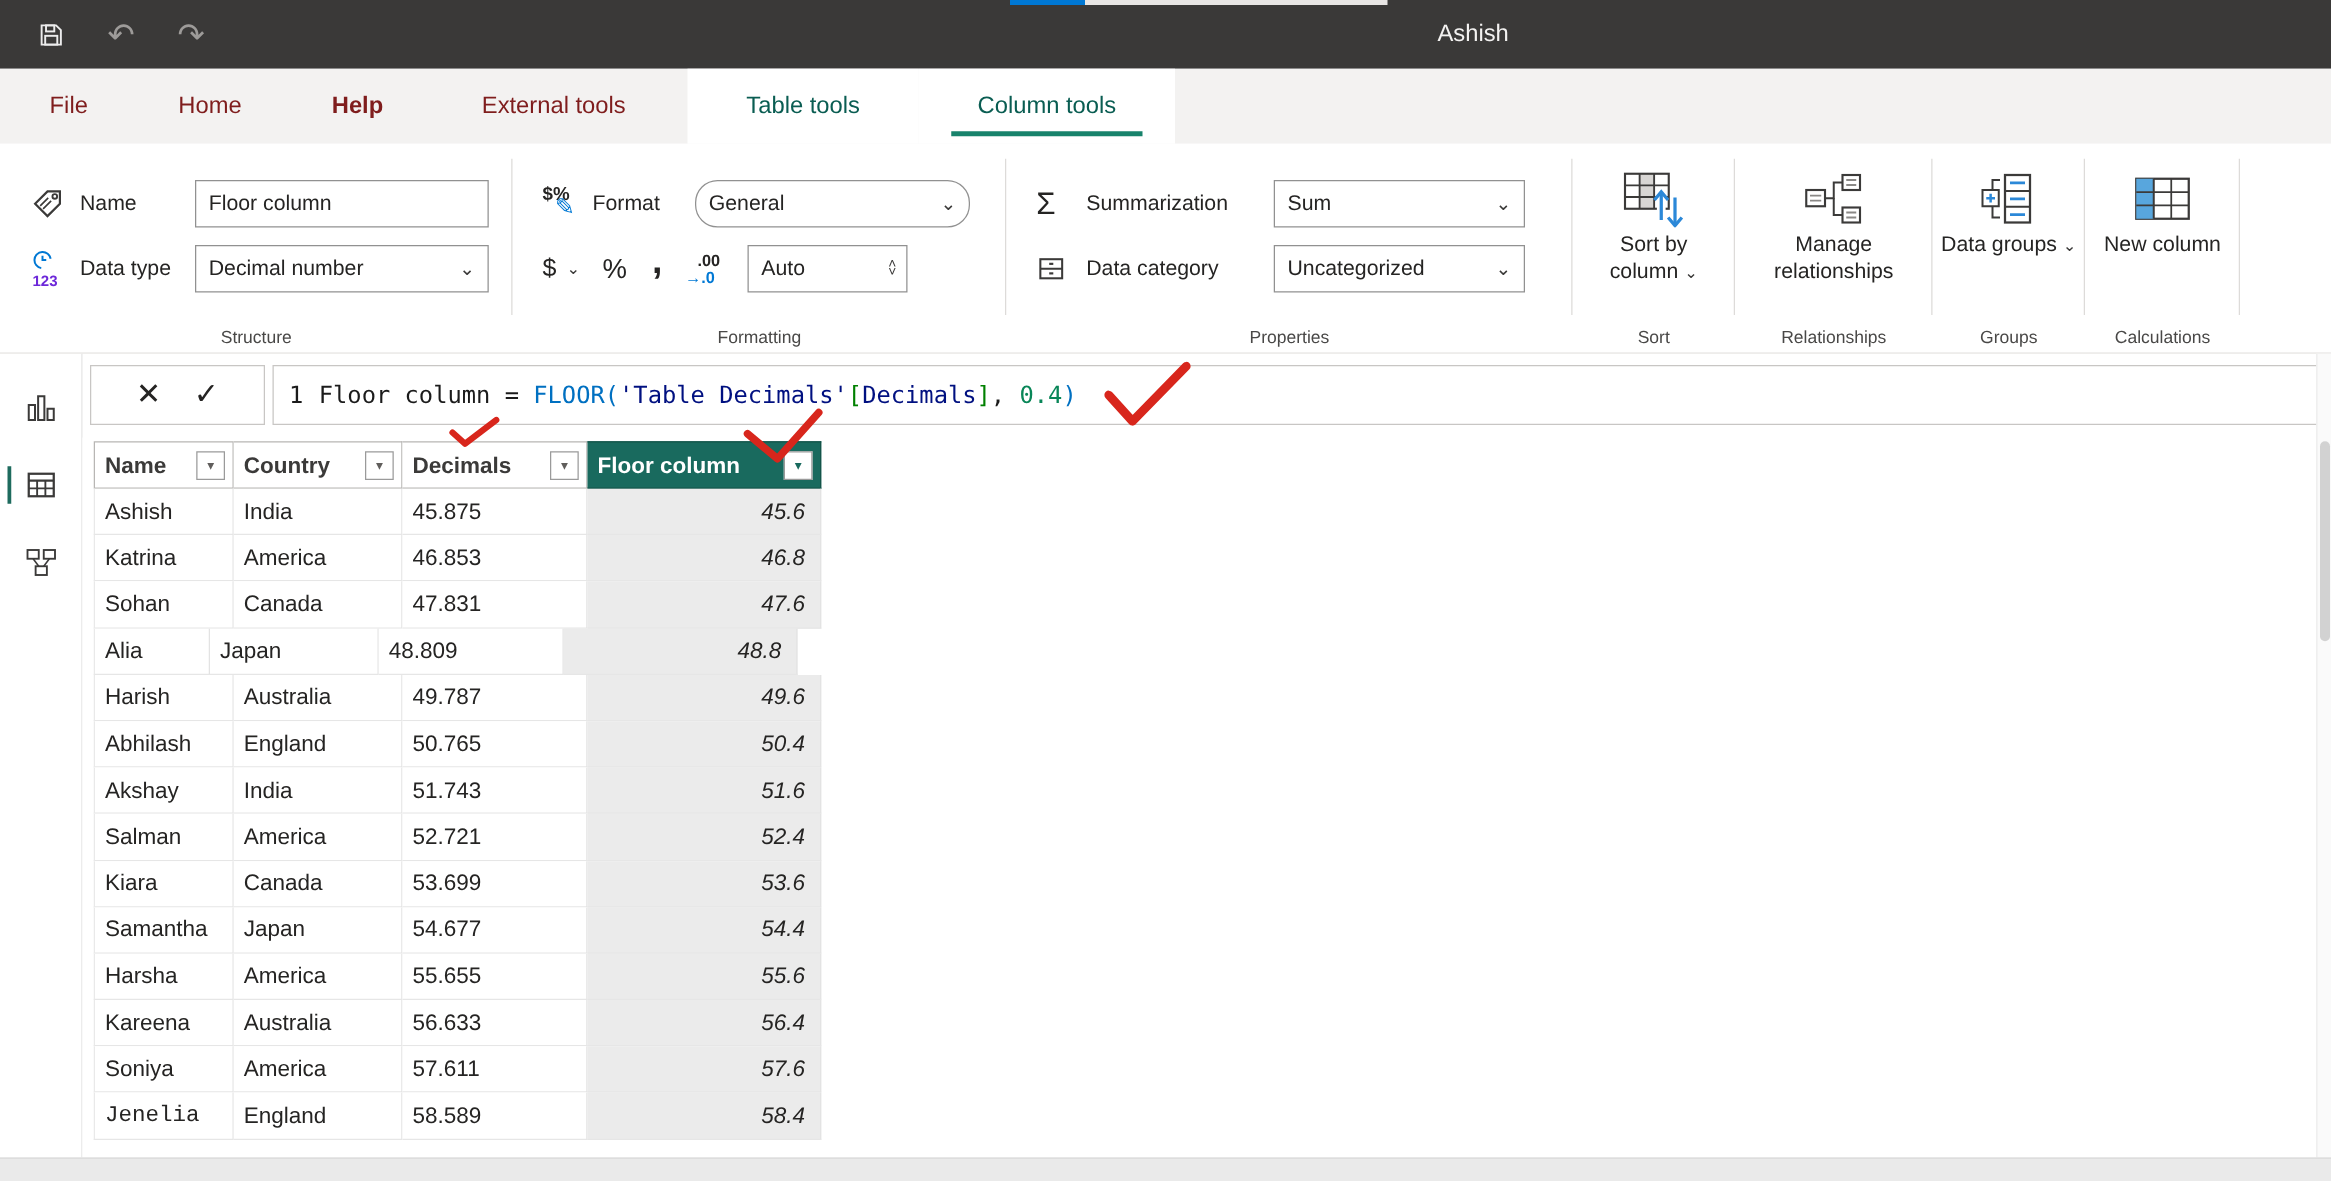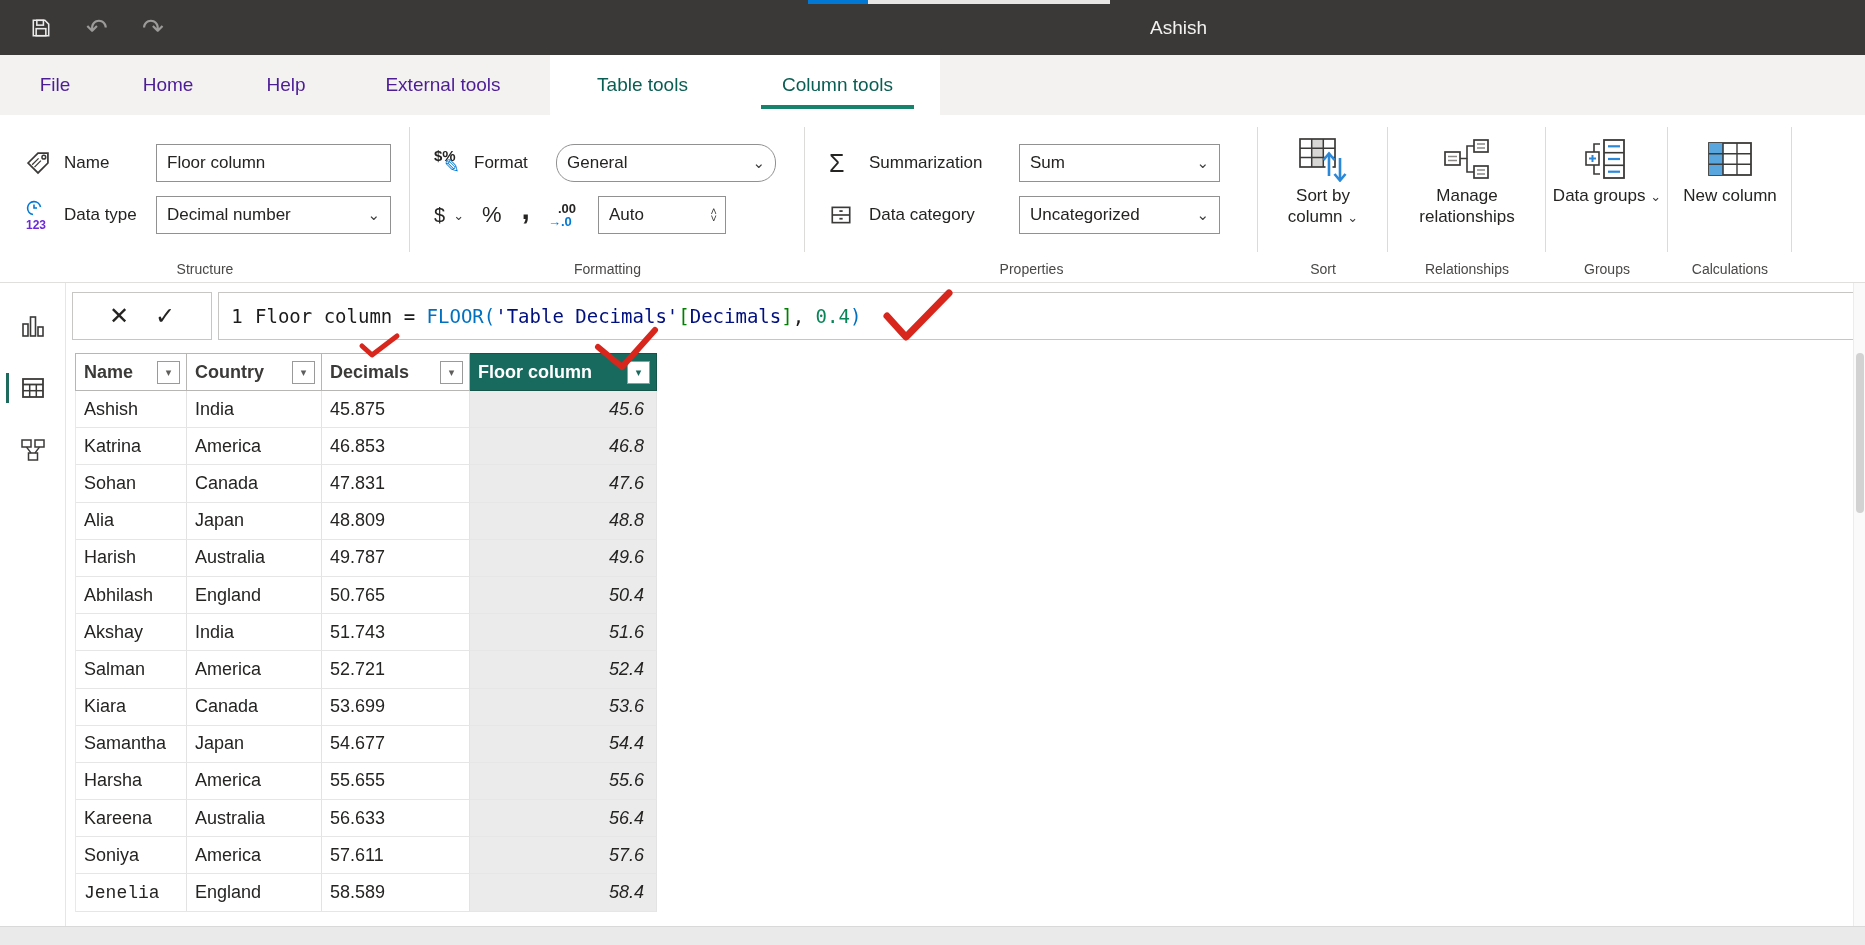--- a/index.html
+++ b/index.html
@@ -13,24 +13,24 @@
   .tb-btn { width:34px; height:34px; display:flex; align-items:center; justify-content:center; }
   .undo-glyph,.redo-glyph { font-size:26px; color:#9d9b99; line-height:1; }
   .top-strip-blue { position:absolute; left:808px; top:0; width:60px; height:4px; background:#0078d4; }
   .top-strip-light { position:absolute; left:868px; top:0; width:242px; height:4px; background:#e8e6e4; }
   .tb-title { position:absolute; left:1150px; top:0; height:55px; display:flex; align-items:center;
               color:#f3f2f1; font-size:19px; }
 
   
   .tabbar { position:absolute; top:55px; left:0; width:1865px; height:60px; background:#f3f2f1;
             display:flex; align-items:stretch; padding-left:10px; }
-  .tab { display:flex; align-items:center; justify-content:center; font-size:19px; color:#4c1d95;
+  .tab { display:flex; align-items:center; justify-content:center; font-size:19px; color:#7f1d1d;
          cursor:default; }
   .tab-file { width:90px; } .tab-home { width:112px; margin-left:12px; }
-  .tab-help { width:100px; margin-left:12px; } .tab-ext { width:190px; margin-left:12px; }
+  .tab-help { width:100px; margin-left:12px;font-weight:bold; } .tab-ext { width:190px; margin-left:12px; }
   .tab-tool { background:#fff; color:#0a5d52; }
   .tab-table { width:185px; margin-left:12px; }
   .tab-column { width:205px; position:relative; }
   .tab-column .underline { position:absolute; left:26px; right:26px; bottom:6px; height:4px; background:#18836c; }
 
   
   .ribbon { position:absolute; top:115px; left:0; width:1865px; height:168px; background:#fff;
             border-bottom:1px solid #e1dfdd; display:flex; }
   .rgroup { position:relative; height:100%; }
   .rgroup:after { content:""; position:absolute; right:0; top:12px; bottom:30px; width:1px; background:#dddbd9; }
@@ -433,21 +433,21 @@
         <div class="td" style="width: 148px;">46.853</div>
         <div class="td floor" style="width: 187px;">46.8</div>
       </div>
       <div class="tr">
         <div class="td" style="width: 112px;">Sohan</div>
         <div class="td" style="width: 135px;">Canada</div>
         <div class="td" style="width: 148px;">47.831</div>
         <div class="td floor" style="width: 187px;">47.6</div>
       </div>
       <div class="tr">
-        <div class="td" style="width: 112px;">Alia</div>
+        <div class="td" style="width: 93px;">Alia</div>
         <div class="td" style="width: 135px;">Japan</div>
         <div class="td" style="width: 148px;">48.809</div>
         <div class="td floor" style="width: 187px;">48.8</div>
       </div>
       <div class="tr">
         <div class="td" style="width: 112px;">Harish</div>
         <div class="td" style="width: 135px;">Australia</div>
         <div class="td" style="width: 148px;">49.787</div>
         <div class="td floor" style="width: 187px;">49.6</div>
       </div>

